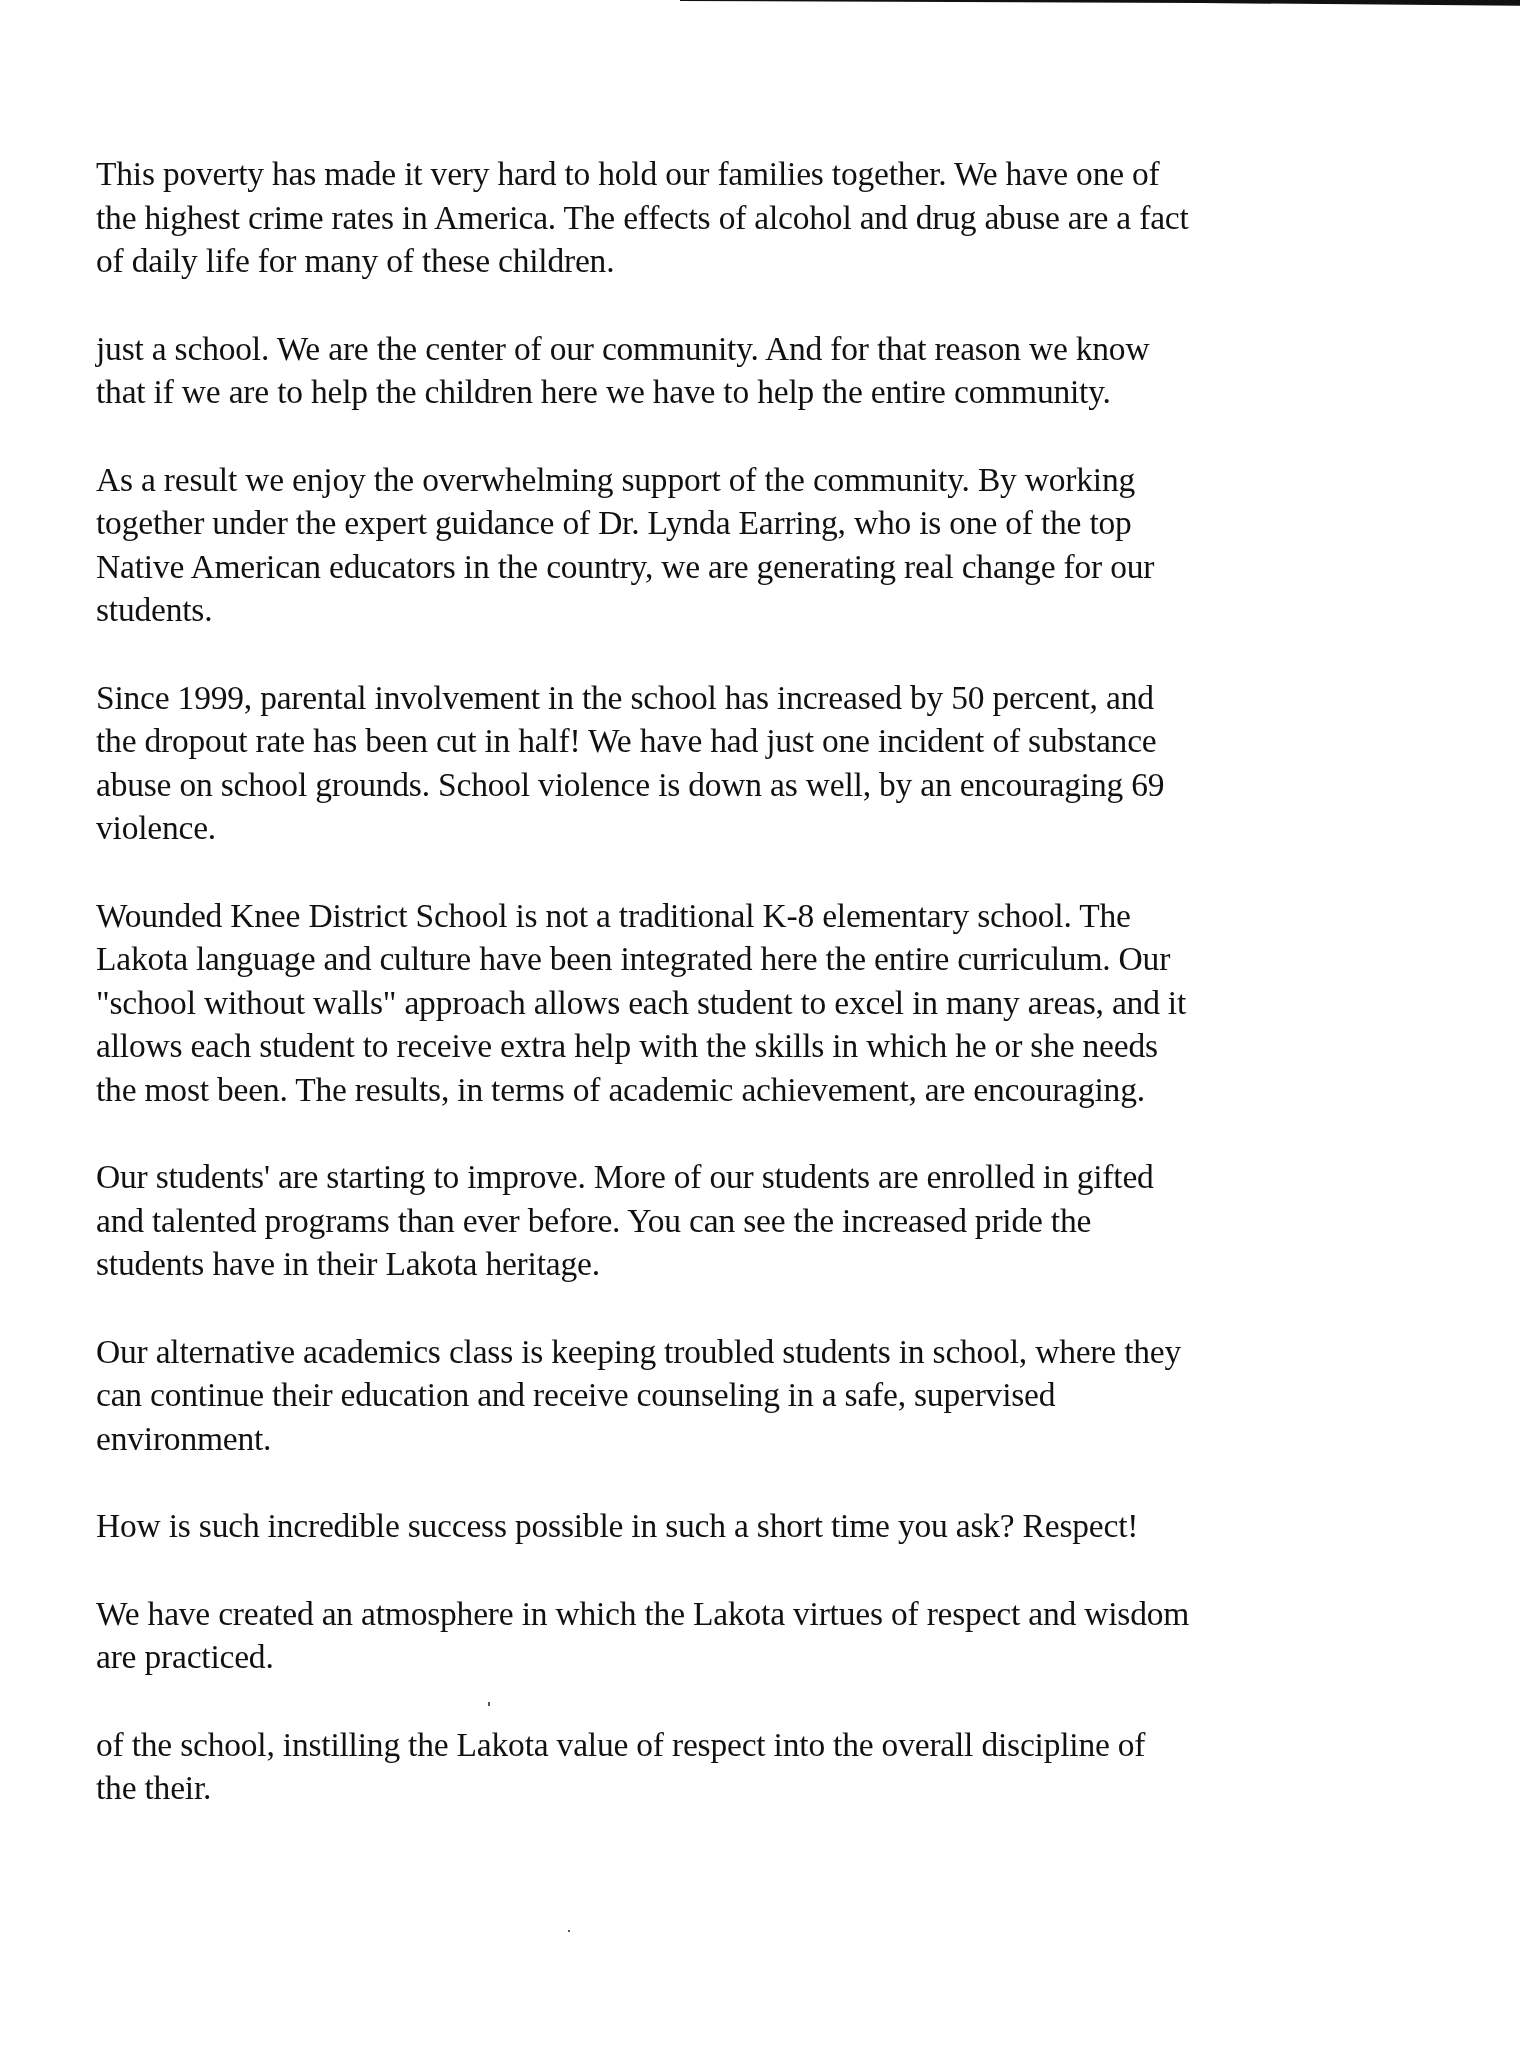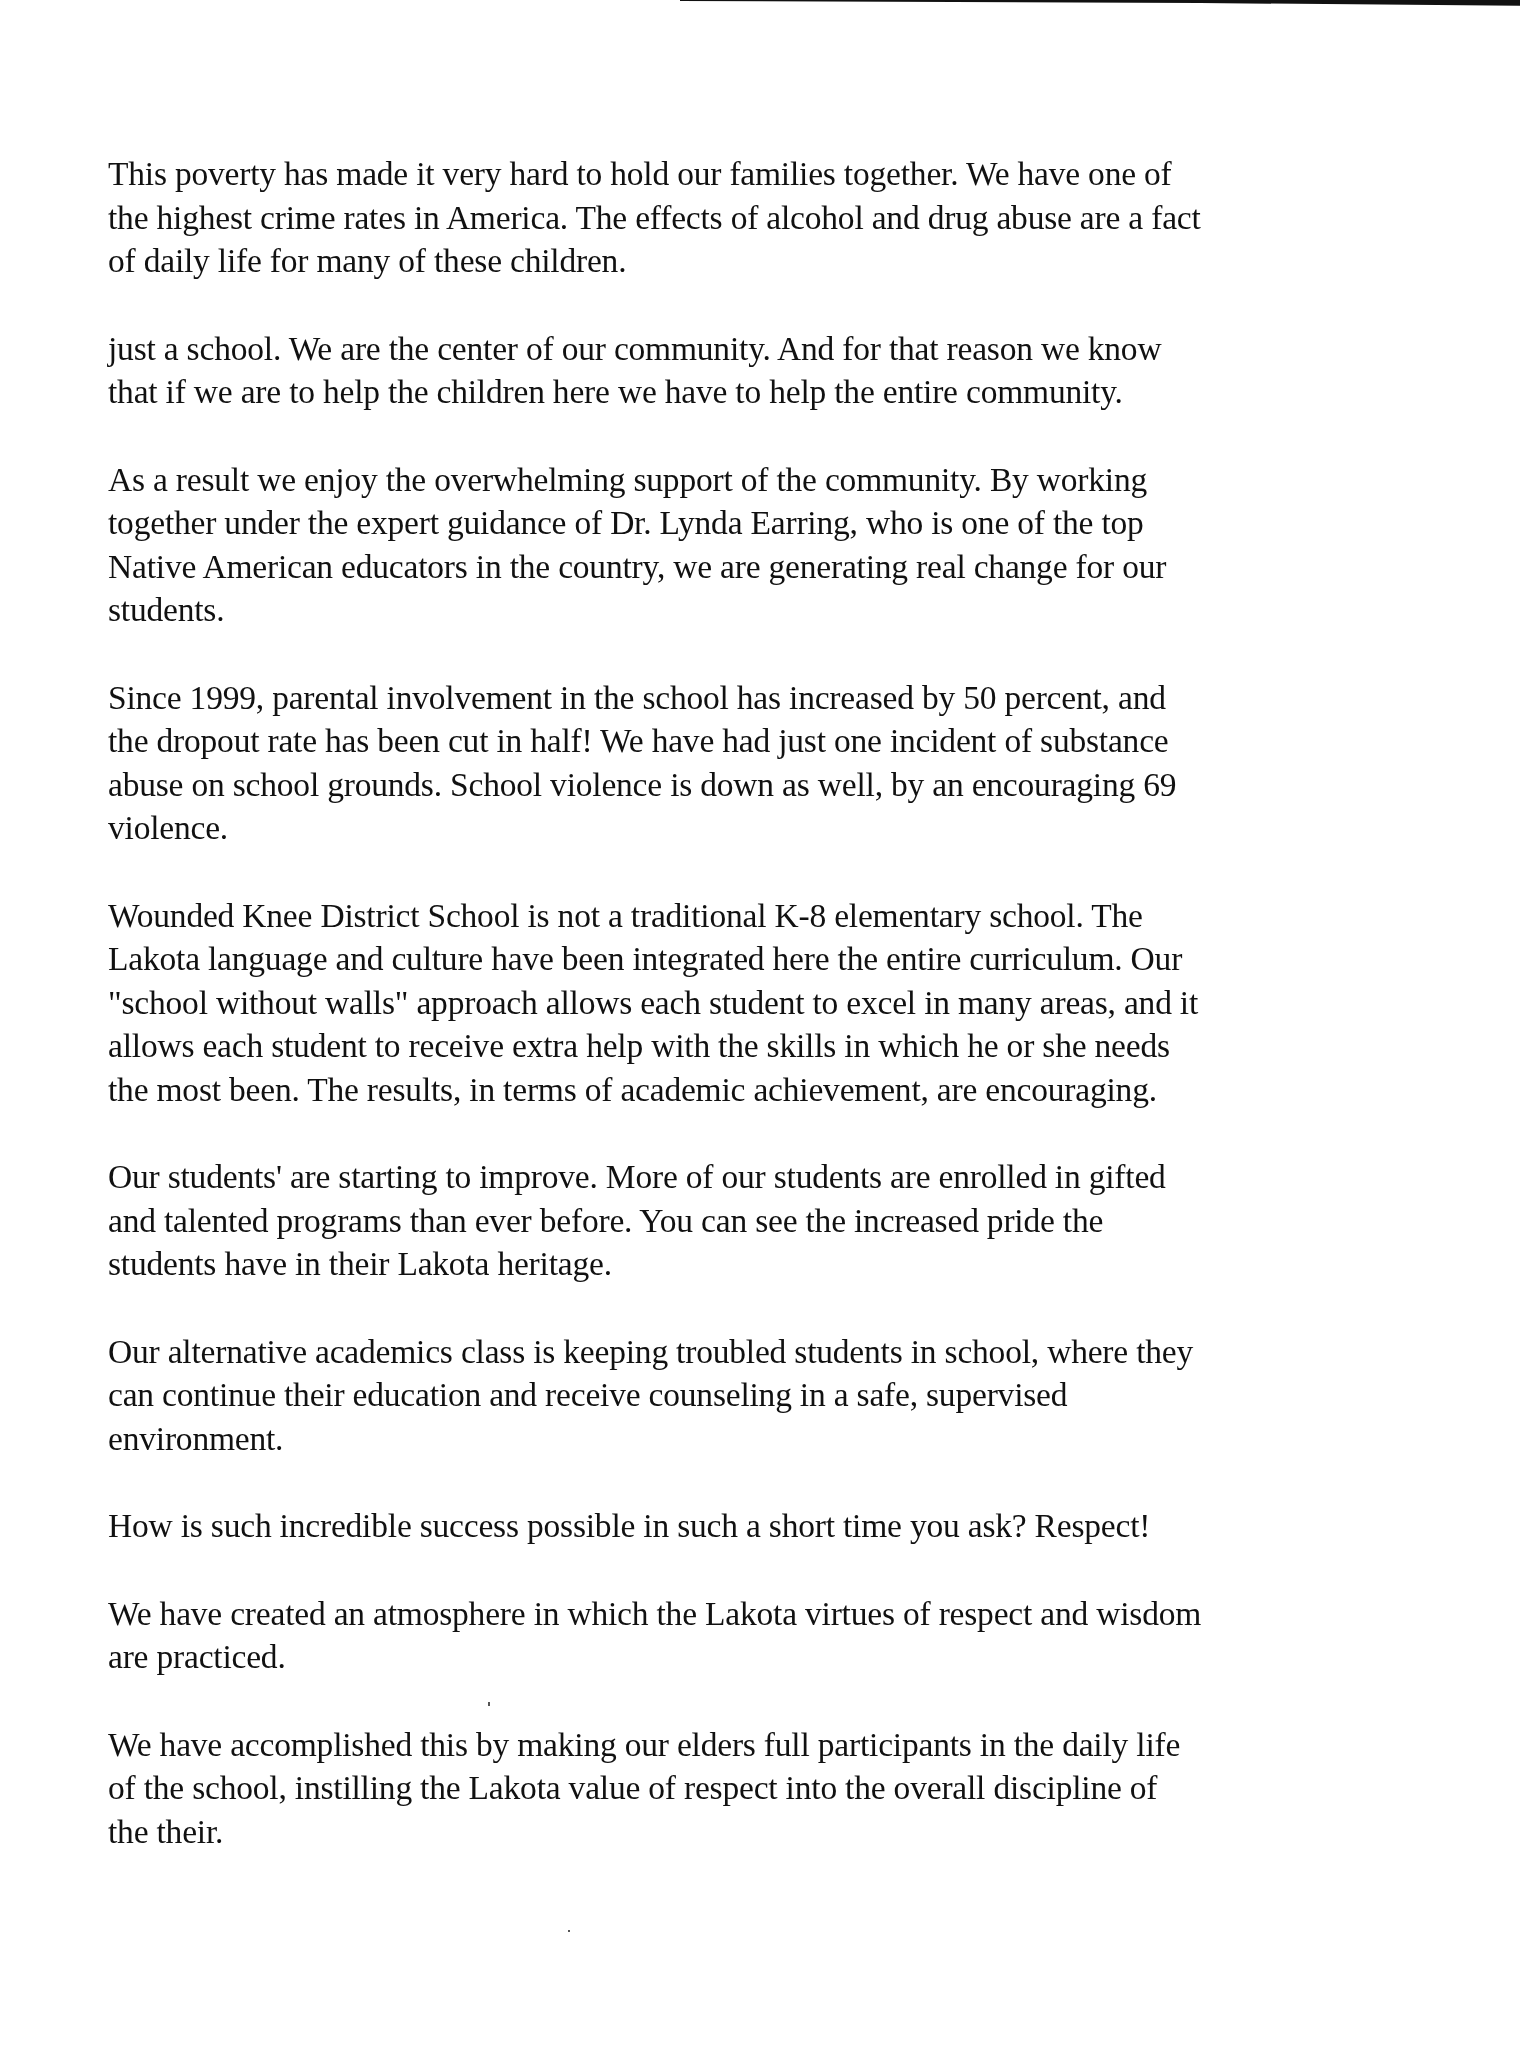--- a/index.html
+++ b/index.html
@@ -33,21 +33,20 @@
       line-height: 43.5px;
       letter-spacing: -0.2px;
     }
     .paragraph {
       margin: 0 0 44px 0;
       white-space: normal;
     }
     .line {
       display: block;
       white-space: nowrap;
-      margin-left: 12px;
     }
     .speck {
       position: absolute;
       width: 2px;
       height: 4px;
       background: #555;
     }
   </style>
 </head>
 <body>
@@ -98,20 +97,19 @@
     <span class="line">environment.</span>
   </p>
   <p class="paragraph">
     <span class="line">How is such incredible success possible in such a short time you ask? Respect!</span>
   </p>
   <p class="paragraph">
     <span class="line">We have created an atmosphere in which the Lakota virtues of respect and wisdom</span>
     <span class="line">are practiced.</span>
   </p>
   <p class="paragraph">
-    <span class="line">We have accomplished this by making our elders full participants in the daily life</span>
     <span class="line">of the school, instilling the Lakota value of respect into the overall discipline of</span>
     <span class="line">the their.</span>
   </p>
 </div>
 
 <div class="speck" style="left:488px; top:1702px;"></div>
 <div class="speck" style="left:568px; top:1930px; height:2px;"></div>
 
 </body></html>

